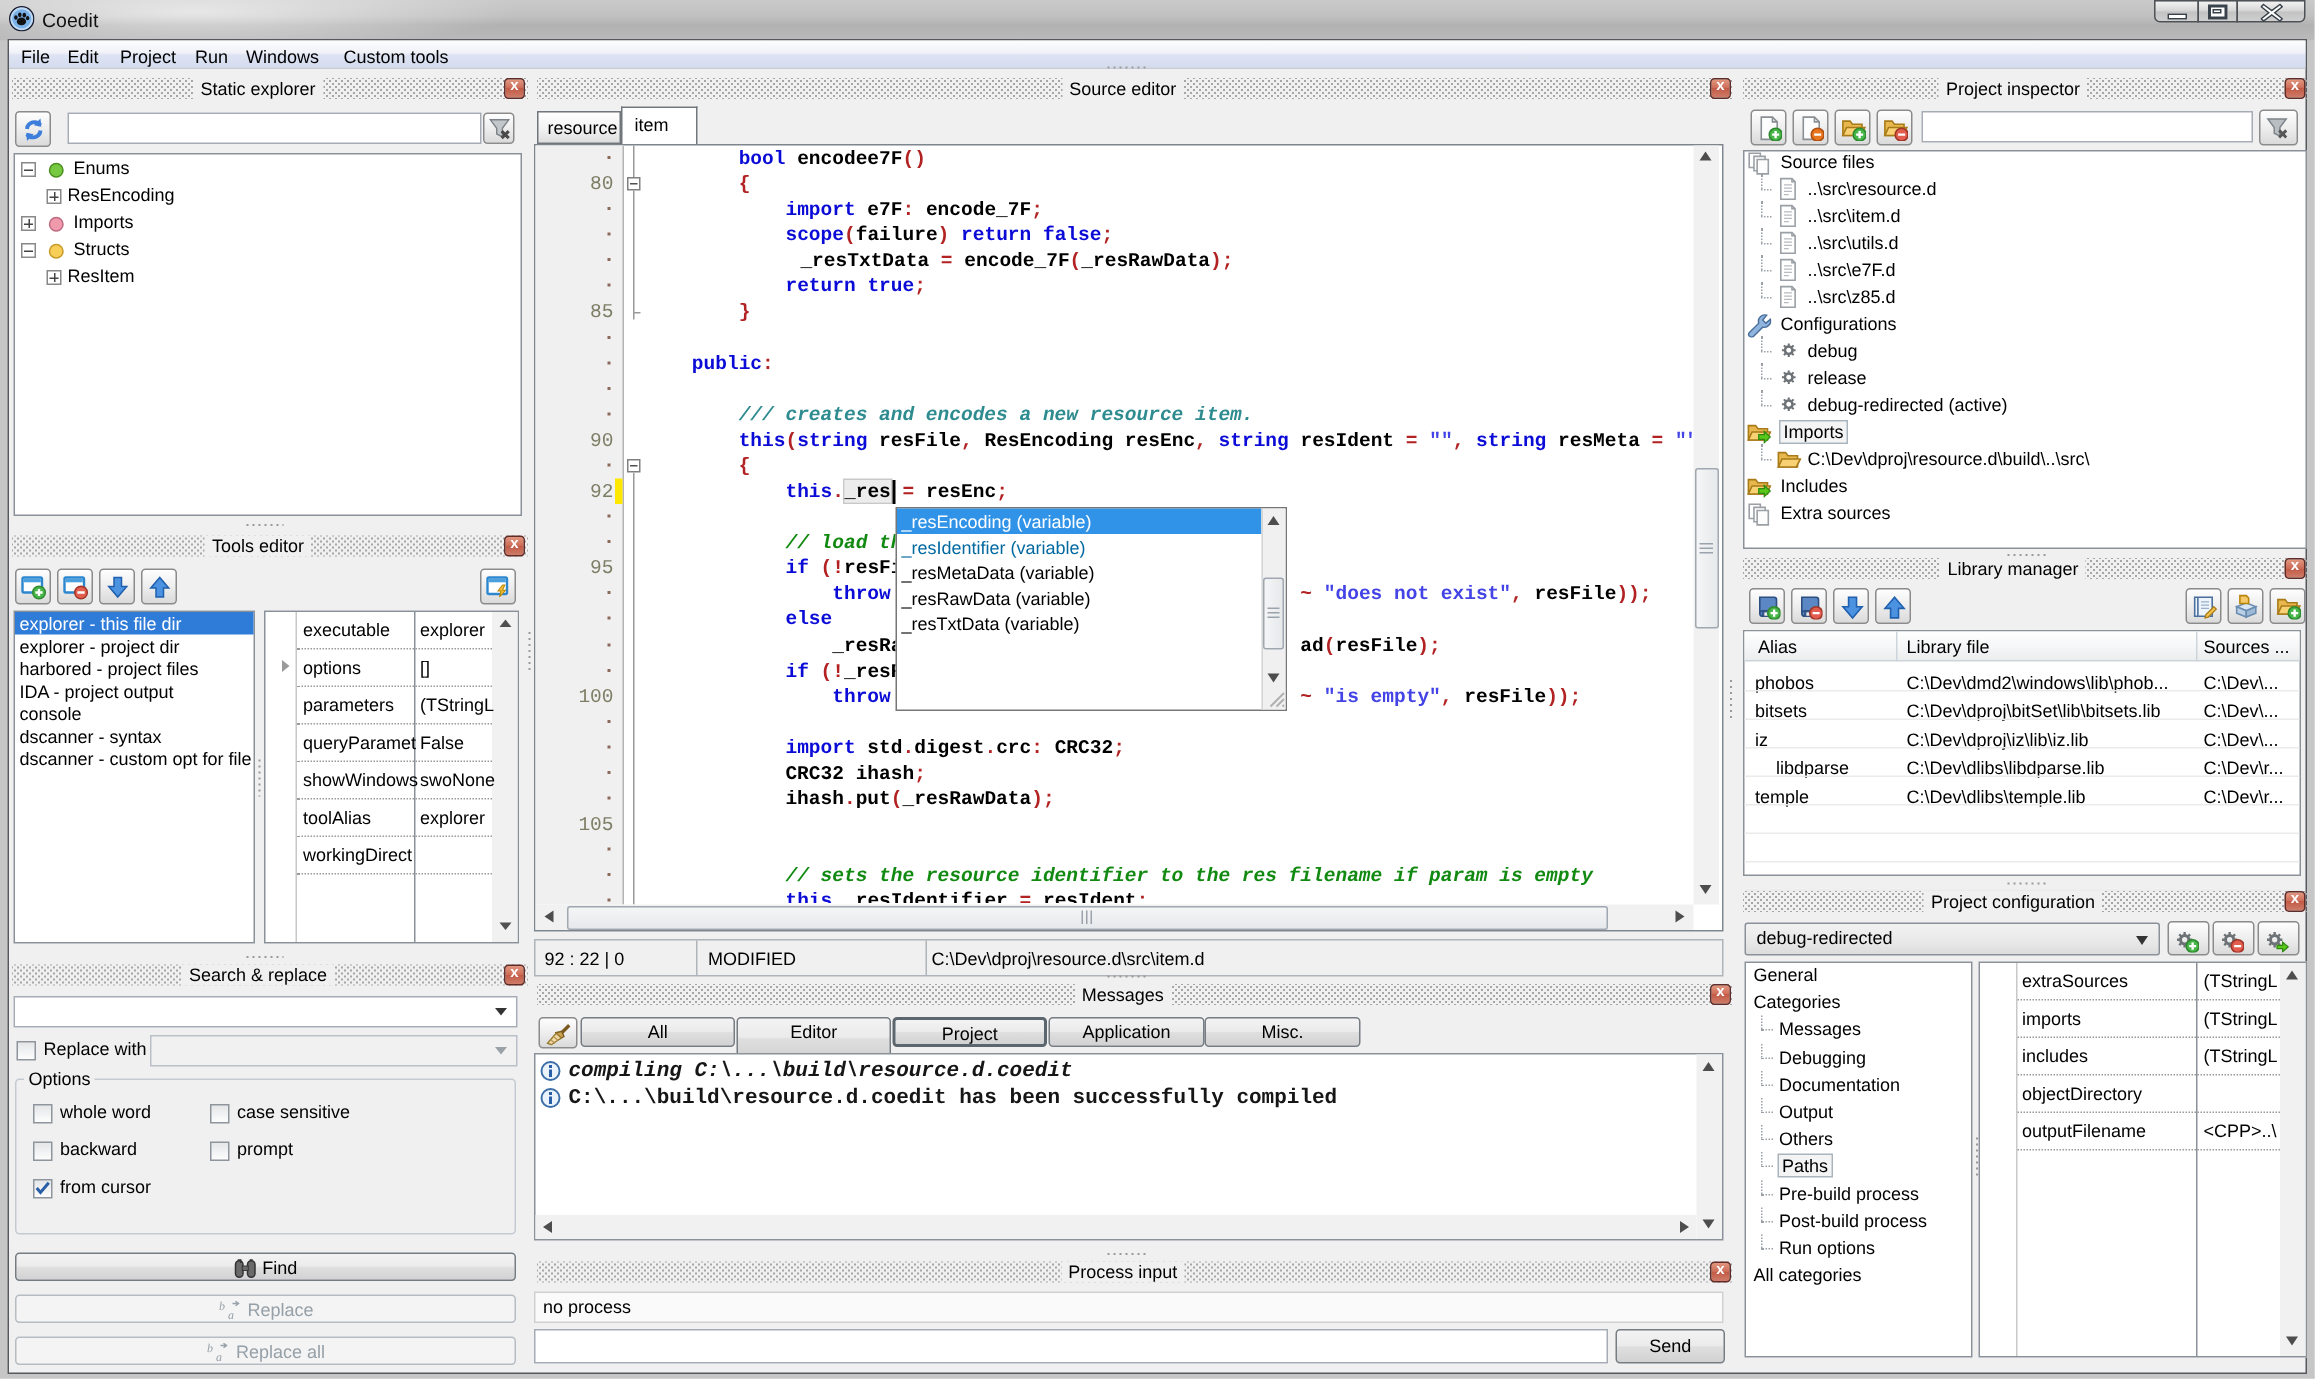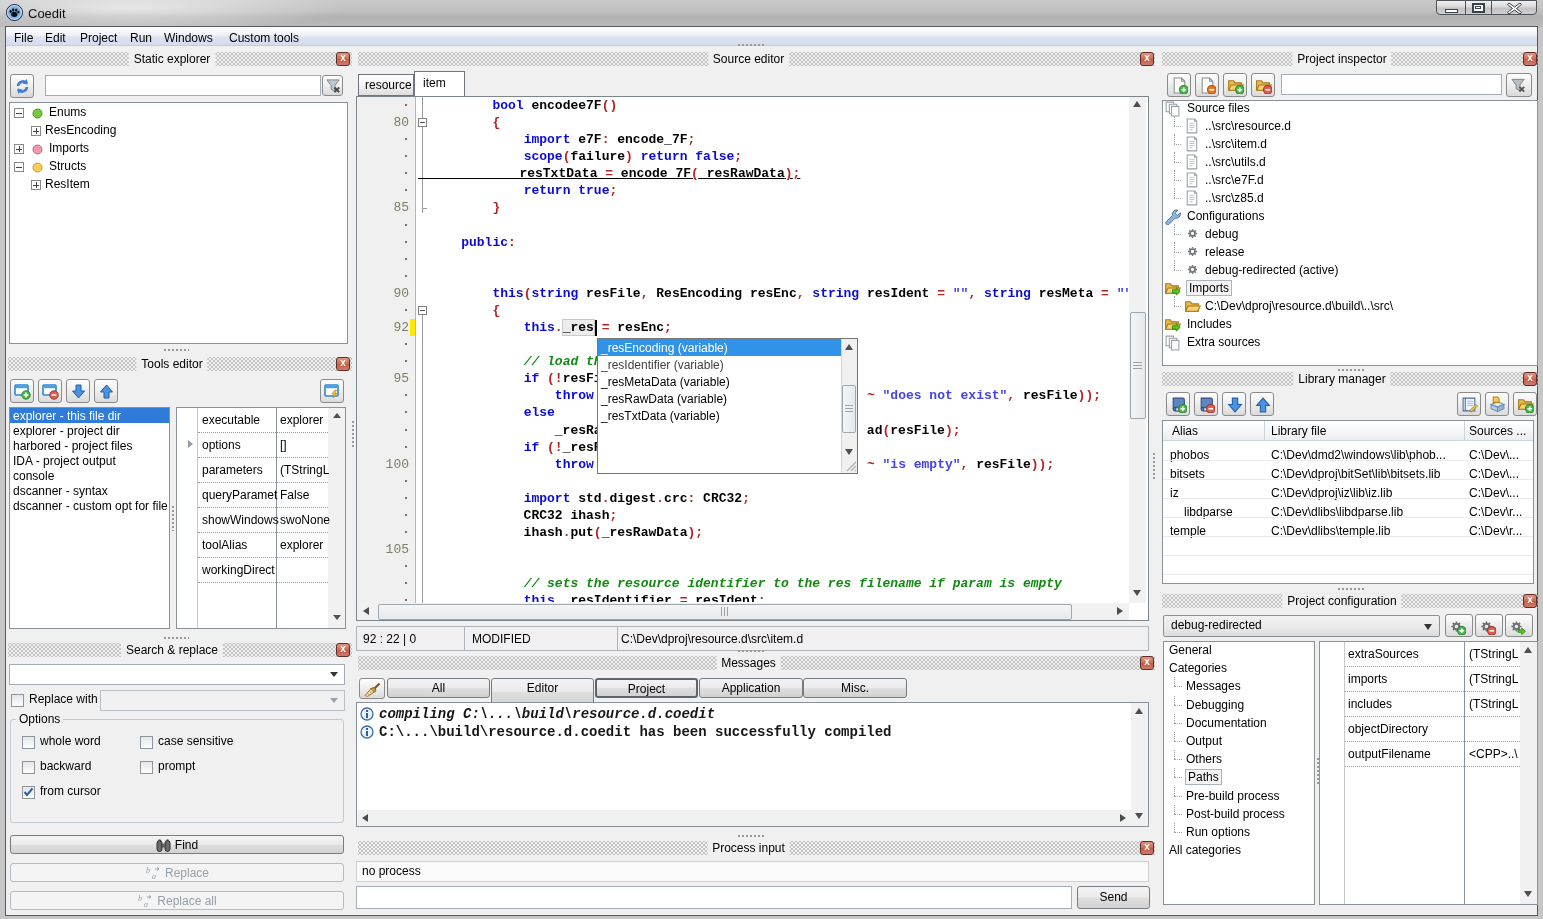--- a/index.html
+++ b/index.html
@@ -320,24 +320,25 @@
 <div class="gdot" style="left:405px;top:599px;"></div>
 <div class="abs" style="left:418px;top:118px;width:9px;height:9px;border:1px solid #808080;background:#fff;"></div>
 <div class="abs" style="left:420px;top:122px;width:5px;height:1px;background:#505050;"></div>
 <div class="abs" style="left:418px;top:306px;width:9px;height:9px;border:1px solid #808080;background:#fff;"></div>
 <div class="abs" style="left:420px;top:310px;width:5px;height:1px;background:#505050;"></div>
 <div class="abs" style="left:357px;top:97px;width:771px;height:505px;overflow:hidden;">
 <div class="codeline" style="left:73px;top:0px;">        <span class="k">bool</span> encodee7F<span class="p">()</span></div>
 <div class="codeline" style="left:73px;top:17px;">        <span class="p">{</span></div>
 <div class="codeline" style="left:73px;top:34px;">            <span class="k">import</span> e7F<span class="p">:</span> encode_7F<span class="p">;</span></div>
 <div class="codeline" style="left:73px;top:51px;">            <span class="k">scope</span><span class="p">(</span>failure<span class="p">)</span> <span class="k">return</span> <span class="k">false</span><span class="p">;</span></div>
-<div class="codeline" style="left:61px;top:68px;text-decoration:underline;">            _resTxtData <span class="p">=</span> encode_7F<span class="p">(</span>_resRawData<span class="p">)</span><span class="p">;</span></div>
+<div class="codeline" style="left:83px;top:68px;">            _resTxtData <span class="p">=</span> encode_7F<span class="p">(</span>_resRawData<span class="p">)</span><span class="p">;</span></div>
 <div class="codeline" style="left:73px;top:85px;">            <span class="k">return</span> <span class="k">true</span><span class="p">;</span></div>
 <div class="codeline" style="left:73px;top:102px;">        <span class="p">}</span></div>
 <div class="codeline" style="left:73px;top:137px;">    <span class="k">public</span><span class="p">:</span></div>
+<div class="codeline" style="left:73px;top:171px;">        <span class="ct">/// creates and encodes a new resource item.</span></div>
 <div class="codeline" style="left:73px;top:188px;">        <span class="k">this</span><span class="p">(</span><span class="k">string</span> resFile<span class="p">,</span> ResEncoding resEnc<span class="p">,</span> <span class="k">string</span> resIdent <span class="p">=</span> <span class="s">""</span><span class="p">,</span> <span class="k">string</span> resMeta <span class="p">=</span> <span class="s">""</span></div>
 <div class="codeline" style="left:73px;top:205px;">        <span class="p">{</span></div>
 <div class="codeline" style="left:73px;top:222px;">            <span class="k">this</span><span class="p">.</span><span style="background:#ececec;outline:1px solid #c9c9c9">_res</span> <span class="p">=</span> resEnc<span class="p">;</span></div>
 <div class="codeline" style="left:73px;top:256px;">            <span class="cg">// load the file and check that the file</span></div>
 <div class="codeline" style="left:73px;top:273px;">            <span class="k">if</span> <span class="p">(!</span>resFile.exists<span class="p">)</span></div>
 <div class="codeline" style="left:73px;top:290px;">                <span class="k">throw</span> <span class="k">new</span> Exception(text(resFile        <span class="p">~</span> <span class="s">"does not exist"</span><span class="p">,</span> resFile<span class="p">))</span><span class="p">;</span></div>
 <div class="codeline" style="left:73px;top:307px;">            <span class="k">else</span></div>
 <div class="codeline" style="left:73px;top:325px;">                _resRawData = cast(ubyte[])std.file.re  ad<span class="p">(</span>resFile<span class="p">)</span><span class="p">;</span></div>
 <div class="codeline" style="left:73px;top:342px;">            <span class="k">if</span> <span class="p">(!</span>_resRawData.length<span class="p">)</span></div>
 <div class="codeline" style="left:73px;top:359px;">                <span class="k">throw</span> <span class="k">new</span> Exception(text(resFile        <span class="p">~</span> <span class="s">"is empty"</span><span class="p">,</span> resFile<span class="p">))</span><span class="p">;</span></div>
@@ -353,21 +354,21 @@
 <div class="sb-thumb" style="left:1129.5px;top:312px;width:16px;height:107px;"></div>
 <div class="abs" style="left:1133px;top:362px;width:9px;height:1px;background:#9aa3ac;box-shadow:0 3px #9aa3ac,0 6px #9aa3ac;"></div>
 <div class="sb" style="left:357px;top:603px;width:772px;height:17px;"></div>
 <div class="arr" style="left:363px;top:607px;border-top:4.5px solid transparent;border-bottom:4.5px solid transparent;border-right:6px solid #4d4d4d;"></div>
 <div class="arr" style="left:1117px;top:607px;border-top:4.5px solid transparent;border-bottom:4.5px solid transparent;border-left:6px solid #4d4d4d;"></div>
 <div class="sb-thumb-h" style="left:378px;top:603.5px;width:694px;height:16px;"></div>
 <div class="abs" style="left:721px;top:607px;width:1px;height:9px;background:#9aa3ac;box-shadow:3px 0 #9aa3ac,6px 0 #9aa3ac;"></div>
 <div class="abs" style="left:597px;top:338px;width:261px;height:136px;border:1px solid #767676;background:#fff;"></div>
 <div class="abs" style="left:598px;top:339px;width:243px;height:17px;background:#3093e8;"></div>
 <div class="trow" style="left:601px;top:341px;color:#fff">_resEncoding (variable)</div>
-<div class="trow" style="left:601px;top:358px;color:#404040">_resIdentifier (variable)</div>
+<div class="trow" style="left:601px;top:358px;color:#0369a1">_resIdentifier (variable)</div>
 <div class="trow" style="left:601px;top:375px;color:#000">_resMetaData (variable)</div>
 <div class="trow" style="left:601px;top:392px;color:#000">_resRawData (variable)</div>
 <div class="trow" style="left:601px;top:409px;color:#000">_resTxtData (variable)</div>
 <div class="abs" style="left:841px;top:339px;width:16px;height:134px;background:#f0f0f0;border-left:1px solid #d5d5d5;"></div>
 <div class="arr" style="left:844.5px;top:344px;border-left:4.5px solid transparent;border-right:4.5px solid transparent;border-bottom:6px solid #4d4d4d;"></div>
 <div class="arr" style="left:844.5px;top:449px;border-left:4.5px solid transparent;border-right:4.5px solid transparent;border-top:6px solid #4d4d4d;"></div>
 <div class="sb-thumb" style="left:842px;top:385px;width:14px;height:48px;"></div>
 <div class="abs" style="left:845px;top:405px;width:8px;height:1px;background:#9aa3ac;box-shadow:0 3px #9aa3ac,0 6px #9aa3ac;"></div>
 <svg class="abs" style="left:845px;top:460px" width="12" height="12">
     <path d="M11 2 L2 11 M11 6 L6 11 M11 10 L10 11" stroke="#b0b0b0" stroke-width="1.3"></path>

